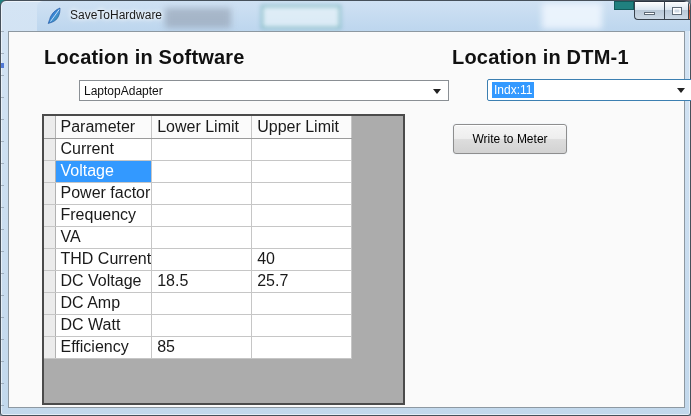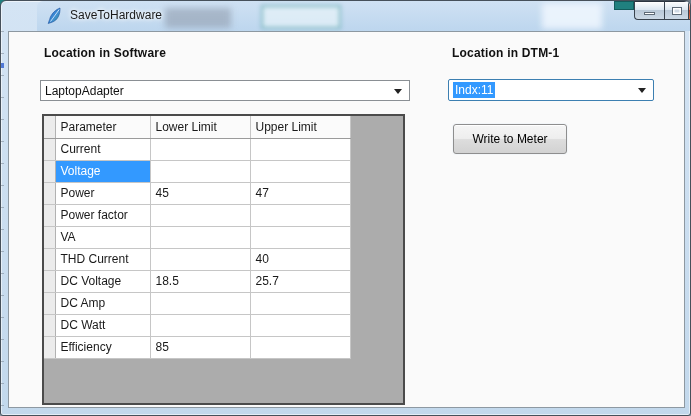--- a/index.html
+++ b/index.html
@@ -43,39 +43,39 @@
   .glyph-x::before{transform:rotate(45deg);} .glyph-x::after{transform:rotate(-45deg);}
 
   
   .left-artifact{position:absolute;left:0;top:30px;width:3px;bottom:0;opacity:.55;
       background:repeating-linear-gradient(to bottom,#7c8894 0 1px,transparent 1px 22px);}
   .left-dash{position:absolute;left:0;top:62px;width:3px;height:5px;background:#2f5fd0;opacity:.8;}
 
   
   .client{position:absolute;left:7px;top:30px;width:677px;height:377px;background:var(--client-bg);
           border:1px solid #8d98a1;}
-  .heading{position:absolute;font-size:12px;font-weight:bold;color:#111;letter-spacing:.2px;}
+  .heading{position:absolute;font-size:20px;font-weight:bold;color:#111;letter-spacing:.2px;}
   .h-left{left:35px;top:14px;} .h-right{left:443px;top:14px;text-align:center;}
 
   .combo{position:absolute;background:#fff;border:1px solid #8a8f94;display:flex;align-items:center;
-         font-size:12px;color:#111;padding-left:4px;cursor:default;}
+         font-size:12px;color:#111;padding-left:4px;cursor:default;margin-left:39px;}
   .combo-left{left:31px;top:48px;width:370px;height:21px;}
   .combo-right{left:439px;top:47px;width:206px;height:22px;border:1px solid var(--combo-focus-border);border-radius:2px;}
   .combo .arrow{position:absolute;right:7px;top:50%;margin-top:-2px;width:0;height:0;
                 border-left:4px solid transparent;border-right:4px solid transparent;border-top:5px solid #222;}
   .sel-text{background:var(--selection);color:#fff;padding:1px 2px;}
 
   .write-btn{position:absolute;left:444px;top:92px;width:114px;height:30px;font-size:12px;color:#000;
              border:1px solid #8e8e8e;border-radius:3px;background:linear-gradient(#f5f5f5,#eeeeee 48%,#dddddd 52%,#d2d2d2);
              box-shadow:0 0 0 1px #f3f6f9, inset 0 1px 0 #fff;cursor:default;}
 
   
   .gridwrap{position:absolute;left:33px;top:82px;width:363px;height:291px;border:2px solid var(--grid-border);
             background:var(--grid-filler);overflow:hidden;}
-  table.grid{border-collapse:collapse;table-layout:fixed;font-size:12px;color:#1a1a1a;}
+  table.grid{border-collapse:collapse;table-layout:fixed;font-size:16px;color:#1a1a1a;}
   table.grid th,table.grid td{height:22px;padding:0 0 0 5px;text-align:left;font-weight:normal;
             border-right:1px solid var(--gridline);border-bottom:1px solid var(--gridline);
             overflow:hidden;white-space:nowrap;}
   table.grid thead th{background:#fbfbfb;border-bottom:1px solid #9b9b9b;}
   table.grid .rowhdr{background:#ececec;border-right:1px solid #b2b2b2;padding:0;}
   table.grid td{background:#fff;}
   table.grid td.sel{background:var(--selection);color:#fff;}
 </style>
 </head>
 <body>
@@ -159,27 +159,27 @@
                 <td></td>
               </tr>
               <tr>
                 <td class="rowhdr"></td>
                 <td class="sel">Voltage</td>
                 <td></td>
                 <td></td>
               </tr>
               <tr>
                 <td class="rowhdr"></td>
-                <td>Power</td>
-                <td>45</td>
-                <td>47</td>
-              </tr>
-              <tr>
-                <td class="rowhdr"></td>
                 <td>Power factor</td>
+                <td></td>
+                <td></td>
+              </tr>
+              <tr>
+                <td class="rowhdr"></td>
+                <td>Frequency</td>
                 <td></td>
                 <td></td>
               </tr>
               <tr>
                 <td class="rowhdr"></td>
                 <td>VA</td>
                 <td></td>
                 <td></td>
               </tr>
               <tr>

